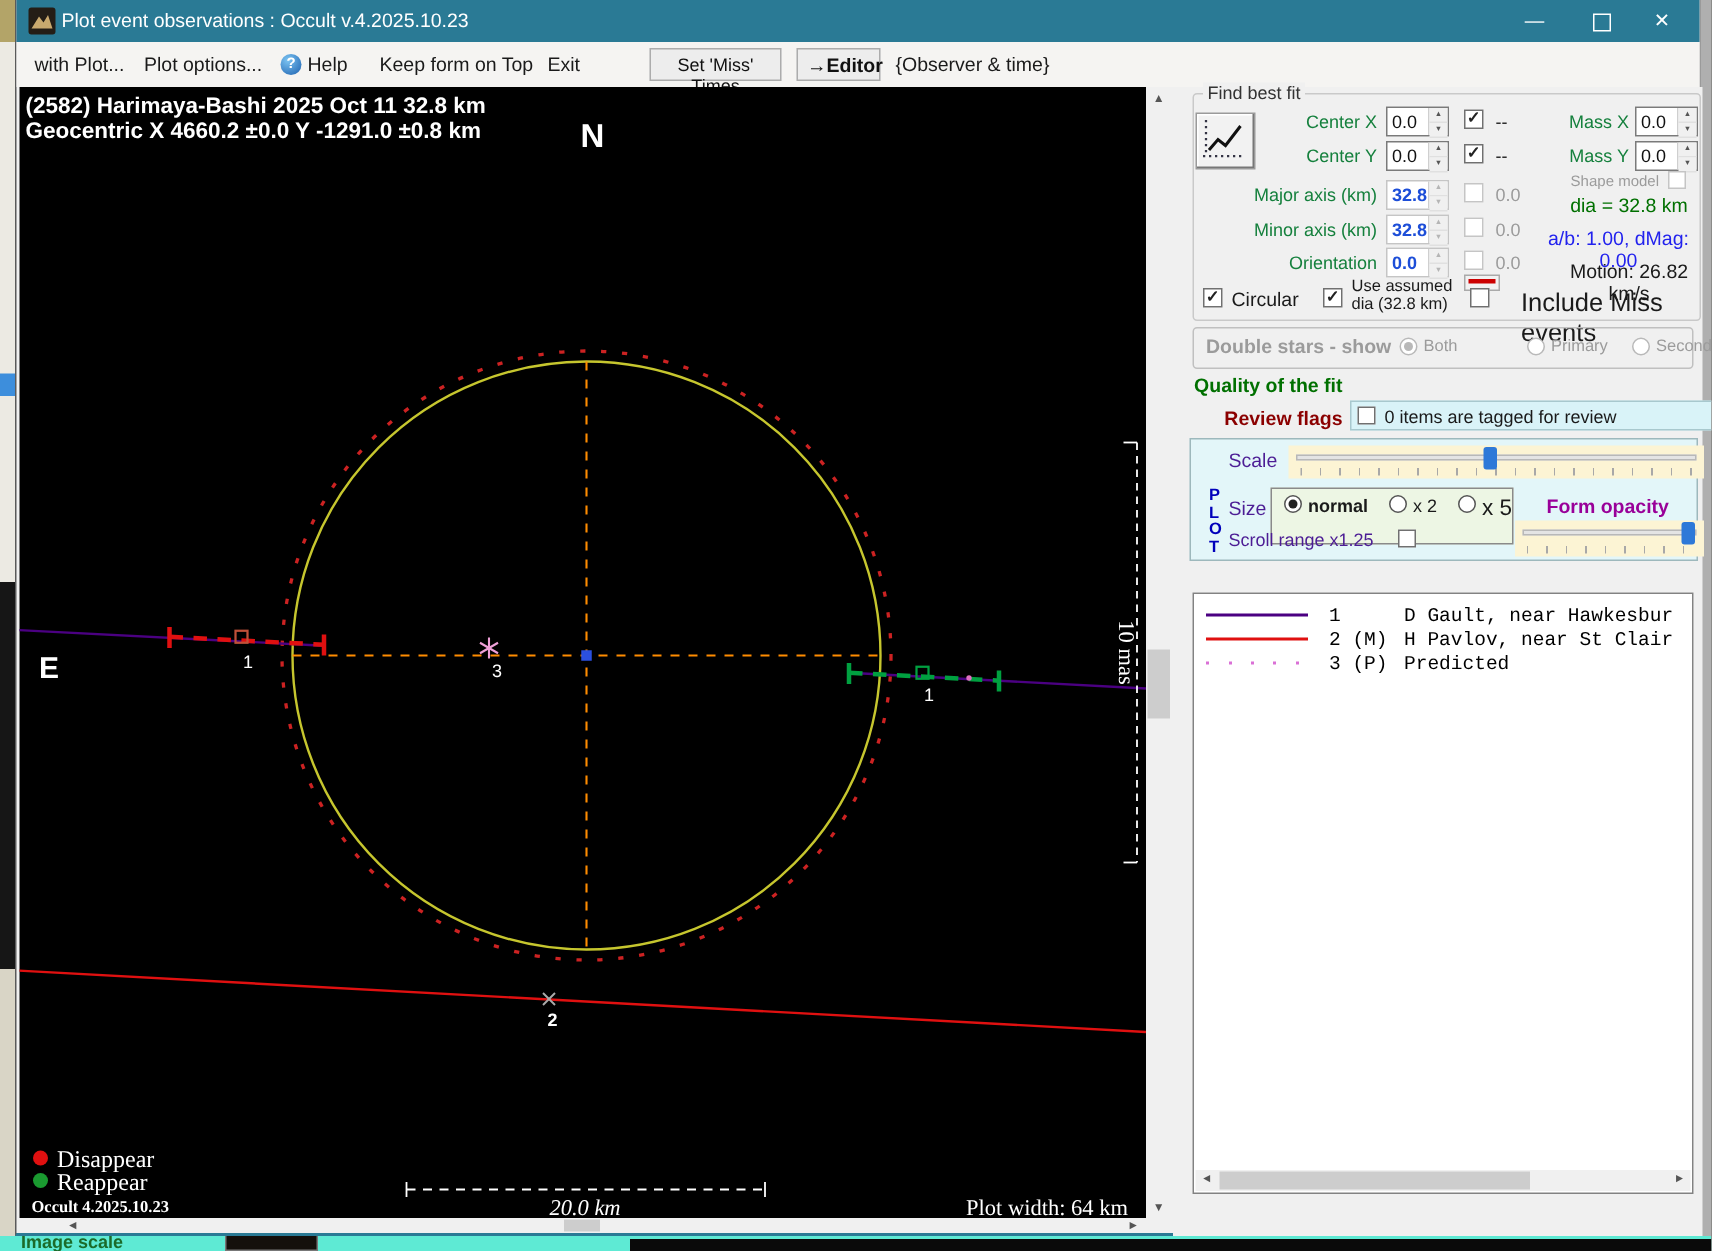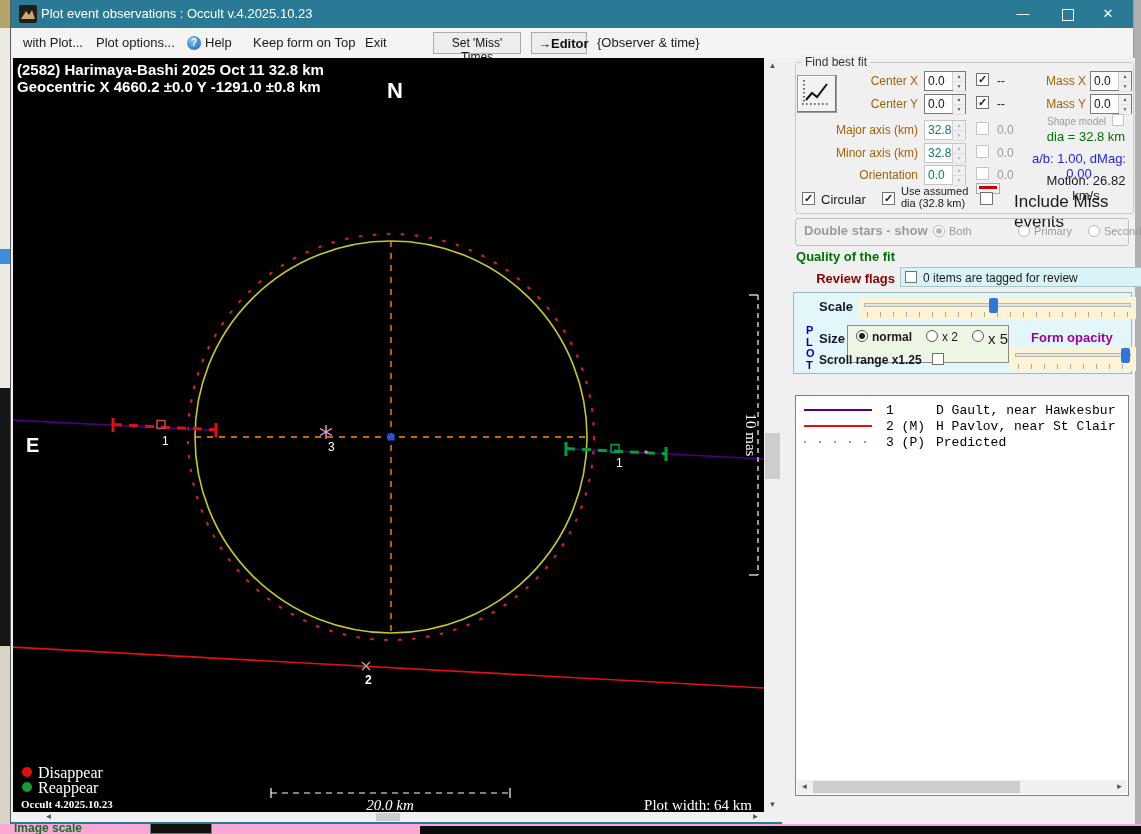--- a/index.html
+++ b/index.html
@@ -7,21 +7,21 @@
           font-family:"Liberation Sans",sans-serif;-webkit-font-smoothing:antialiased;}
   .abs{position:absolute;}
 
   
   #left-strip{left:0;top:0;width:10px;height:834px;background:#ECEAE3;}
   #left-strip .frag-tan{position:absolute;left:0;top:0;width:10px;height:28px;background:#B3A468;}
   #left-strip .frag-blue{position:absolute;left:0;top:249px;width:10px;height:15px;background:#3D8EDC;}
   #left-strip .frag-dark{position:absolute;left:0;top:388px;width:10px;height:258px;background:#161616;}
   #left-strip .frag-bottom{position:absolute;left:0;top:646px;width:10px;height:188px;background:#D9D5C6;}
   #right-strip{left:1134px;top:0;width:7px;height:834px;background:#AFAFAF;}
-  #bottom-strip{left:0;top:824px;width:1141px;height:10px;background:#f9a8d4;overflow:hidden;text-decoration:underline;}
+  #bottom-strip{left:0;top:824px;width:1141px;height:10px;background:#5eead4;overflow:hidden;text-decoration:underline;}
   #bottom-strip .img-scale{position:absolute;left:14px;top:-3px;font:bold 12px "Liberation Sans",sans-serif;color:#1B6B2A;}
   #bottom-strip .black-bar{position:absolute;left:420px;top:2px;width:721px;height:8px;background:#0A0A0A;}
   #bottom-strip .val-box{position:absolute;left:150px;top:-2px;width:60px;height:10px;background:#14100C;border:1px solid #777;}
 
   
   #win{left:10px;top:0;width:1124px;height:824px;background:#F0F0F0;border-left:1px solid #5A5A5A;
        border-right:1px solid #9A9A9A;border-bottom:2px solid #2A7A95;box-sizing:border-box;}
   #titlebar{position:absolute;left:0;top:0;width:100%;height:28px;background:#2A7A95;color:#fff;}
   #titlebar .title{position:absolute;left:30px;top:6px;font-size:13px;}
   #app-icon{position:absolute;left:8px;top:5px;width:18px;height:18px;background:#241D16;border-radius:2px;}
@@ -51,41 +51,41 @@
   .vscroll .arrow{position:absolute;left:0;width:17px;height:15px;color:#555;font-size:8px;text-align:center;line-height:15px;}
   .vscroll .thumb{position:absolute;left:1px;width:15px;background:#CDCDCD;}
   .hscroll{background:#F0F0F0;}
   .hscroll .arrow{position:absolute;top:0;width:15px;height:100%;color:#555;font-size:8px;text-align:center;}
   .hscroll .thumb{position:absolute;top:1px;background:#CDCDCD;}
 
   
   #panel{position:absolute;left:771px;top:58px;width:353px;height:766px;background:#F0F0F0;font-size:12px;color:#1a1a1a;}
   .group{position:absolute;border:1px solid #C9C9C9;border-radius:3px;}
   .group>.glabel{position:absolute;top:-8px;left:6px;background:#F0F0F0;padding:0 3px;font-size:12px;color:#333;}
-  .rlabel{position:absolute;text-align:right;font-size:12px;color:#a16207;}
+  .rlabel{position:absolute;text-align:right;font-size:12px;color:#15803d;}
   .spin{position:absolute;display:flex;height:20px;border:1px solid #7A7A7A;background:#fff;box-sizing:border-box;}
   .spin input{border:none;outline:none;width:24px;flex:1;font:12px "Liberation Sans",sans-serif;padding:0 0 0 3px;background:transparent;color:#111;}
   .spin .btns{width:14px;display:flex;flex-direction:column;border-left:1px solid #CFCFCF;}
   .spin .btns div{flex:1;background:#F0F0F0;font-size:5px;color:#555;text-align:center;line-height:9px;border-bottom:1px solid #E0E0E0;}
   .spin.dis{border-color:#C5C5C5;}
-  .spin.dis input{color:#0f766e;}
+  .spin.dis input{color:#1d4ed8;font-weight:bold;}
   .spin.dis .btns div{color:#B5B5B5;}
   .cb{position:absolute;width:13px;height:13px;background:#fff;border:1px solid #707070;box-sizing:border-box;font:bold 11px "Liberation Sans",sans-serif;text-align:center;line-height:11px;color:#222;}
   .cb.dis{border-color:#C5C5C5;color:#C5C5C5;}
   .cb.small{width:12px;height:12px;}
   .rad{position:absolute;width:12px;height:12px;border:1px solid #555;border-radius:50%;background:#fff;box-sizing:border-box;}
   .rad.sel::after{content:"";position:absolute;left:2px;top:2px;width:6px;height:6px;border-radius:50%;background:#222;}
   .rad.dis{border-color:#B9B9B9;}
   .rad.dis.sel::after{background:#B9B9B9;}
   .graytx{color:#9B9B9B;}
   .dd{position:absolute;background:#fff;border:1px solid #7A7A7A;box-sizing:border-box;font-size:12px;padding:3px 0 0 5px;}
   .dd .chev{position:absolute;right:6px;top:2px;color:#444;font-size:11px;}
 
   #plot-controls{position:absolute;left:11px;top:234px;width:339px;height:82px;background:#E3F6F9;border:1px solid #9DB8BC;box-sizing:border-box;}
-  .dr{color:#0f172a;font-weight:bold;font-size:13px;}
+  .dr{color:#4c1d95;font-weight:normal;font-size:13px;}
   .slider{position:absolute;background:#FCF4D4;}
   .slider .track{position:absolute;left:5px;right:5px;top:6px;height:4px;background:#E4E4E4;border:1px solid #B8B8B8;box-sizing:border-box;}
   .slider .ticks{position:absolute;left:8px;right:8px;bottom:2px;height:5px;
       background:repeating-linear-gradient(90deg,#A8A8A8 0 1px,transparent 1px 13px);}
   .slider .sthumb{position:absolute;top:1px;width:9px;height:15px;background:#2E79D8;border-radius:2px;}
   #size-box{position:absolute;left:53px;top:32px;width:162px;height:38px;background:#EDF6E4;border:1px solid #8A8A8A;box-sizing:border-box;}
 
   #listbox{position:absolute;left:13px;top:337px;width:334px;height:401px;background:#fff;border:1px solid #828282;box-sizing:border-box;font:13px "Liberation Mono",monospace;color:#000;}
   .lrow{position:absolute;left:0;width:100%;height:16px;}
   .lrow .num{position:absolute;left:90px;top:1px;}

